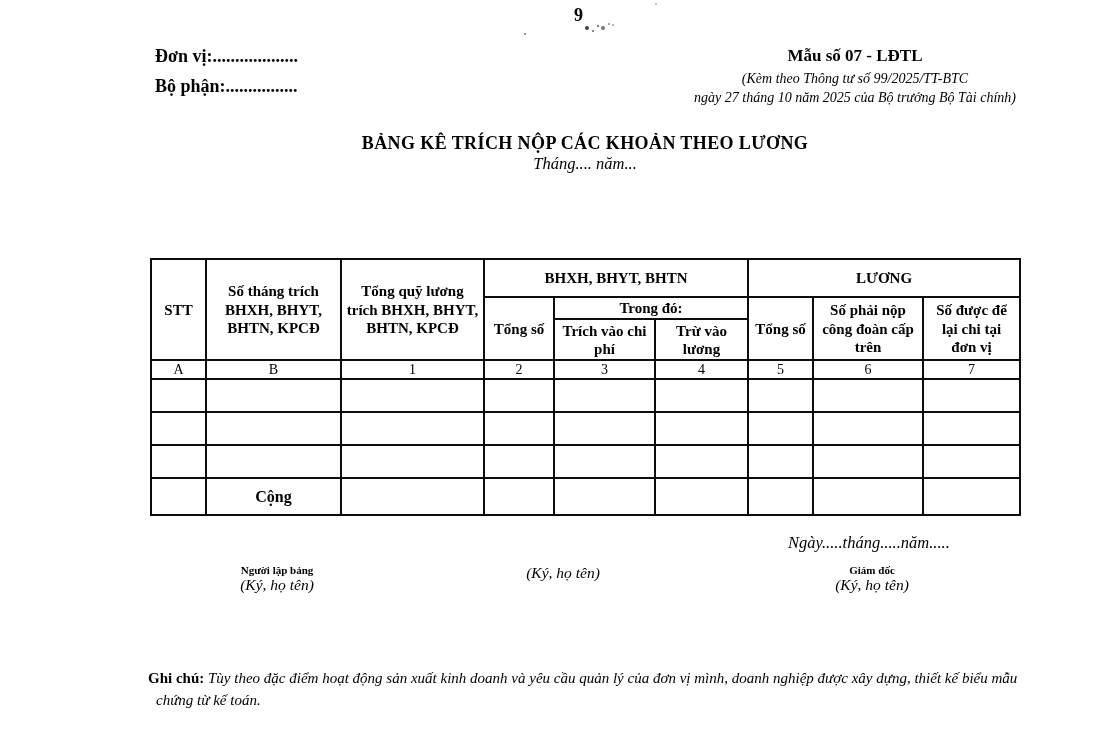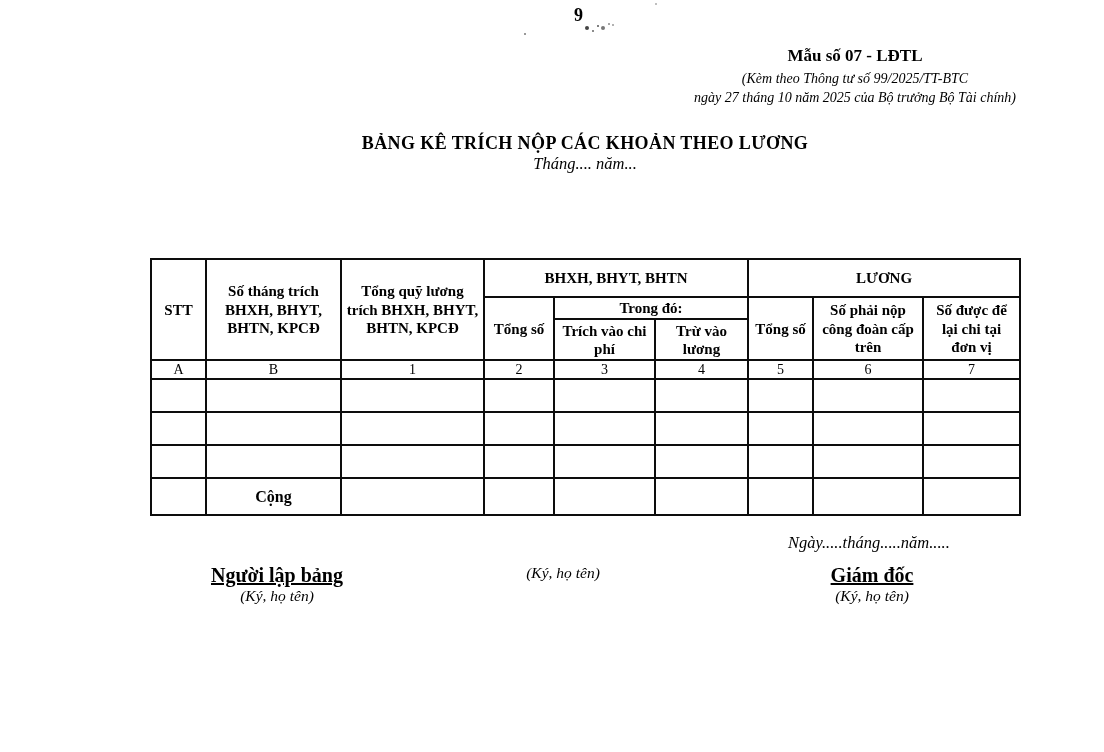--- a/index.html
+++ b/index.html
@@ -60,39 +60,43 @@
   tr.index-row td { height:17px; font-size:14px; line-height:1; padding:0 2px; }
   tr.data-row td { height:29px; }
   tr.total-row td { height:33px; }
   .total-label { font-size:16px; font-weight:bold; }
 
   .date-line { position:absolute; left:788px; top:533px; font-size:16.5px; font-style:italic; white-space:nowrap; }
   .sig { position:absolute; top:564px; width:260px; text-align:center; }
   .sig-1 { left:147px; }
   .sig-2 { left:433px; }
   .sig-3 { left:742px; }
-  .sig-title { font-size:20px; font-weight:bold;text-decoration:underline; }
+  .sig-title { font-size:11px; font-weight:bold; }
   .sig-note { font-size:15.5px; font-style:italic; }
 
   .footnote {
     position:absolute; left:148px; top:667px; width:900px;
     font-size:15px; line-height:22px;
     padding-left:8px; text-indent:-8px;
   }
   .footnote .fn-label { font-weight:bold; font-style:normal; }
   .footnote .fn-text { font-style:italic; }
 </style>
 </head>
 <body>
 
 <div class="page">
 
   <div class="page-number">9</div>
   <div class="smudge"></div>
 
+  <div class="org-block">
+    <div class="org-line">Đơn vị:...................</div>
+    <div class="org-line">Bộ phận:................</div>
+  </div>
 
   <div class="form-block">
     <div class="form-no">Mẫu số 07 - LĐTL</div>
     <div class="form-issued">(Kèm theo Thông tư số 99/2025/TT-BTC</div>
     <div class="form-issued">ngày 27 tháng 10 năm 2025 của Bộ trưởng Bộ Tài chính)</div>
   </div>
 
   <div class="title-block">
     <div class="doc-title">BẢNG KÊ TRÍCH NỘP CÁC KHOẢN THEO LƯƠNG</div>
     <div class="doc-period">Tháng.... năm...</div>
@@ -197,14 +201,18 @@
     <div class="sig-note">(Ký, họ tên)</div>
   </div>
   <div class="sig sig-2">
     <div class="sig-note">(Ký, họ tên)</div>
   </div>
   <div class="sig sig-3">
     <div class="sig-title">Giám đốc</div>
     <div class="sig-note">(Ký, họ tên)</div>
   </div>
 
+  <div class="footnote">
+    <span class="fn-label">Ghi chú:</span>
+    <span class="fn-text">Tùy theo đặc điểm hoạt động sản xuất kinh doanh và yêu cầu quản lý của đơn vị mình, doanh nghiệp được xây dựng, thiết kế biểu mẫu chứng từ kế toán.</span>
+  </div>
 
 </div>
 
 </body></html>

